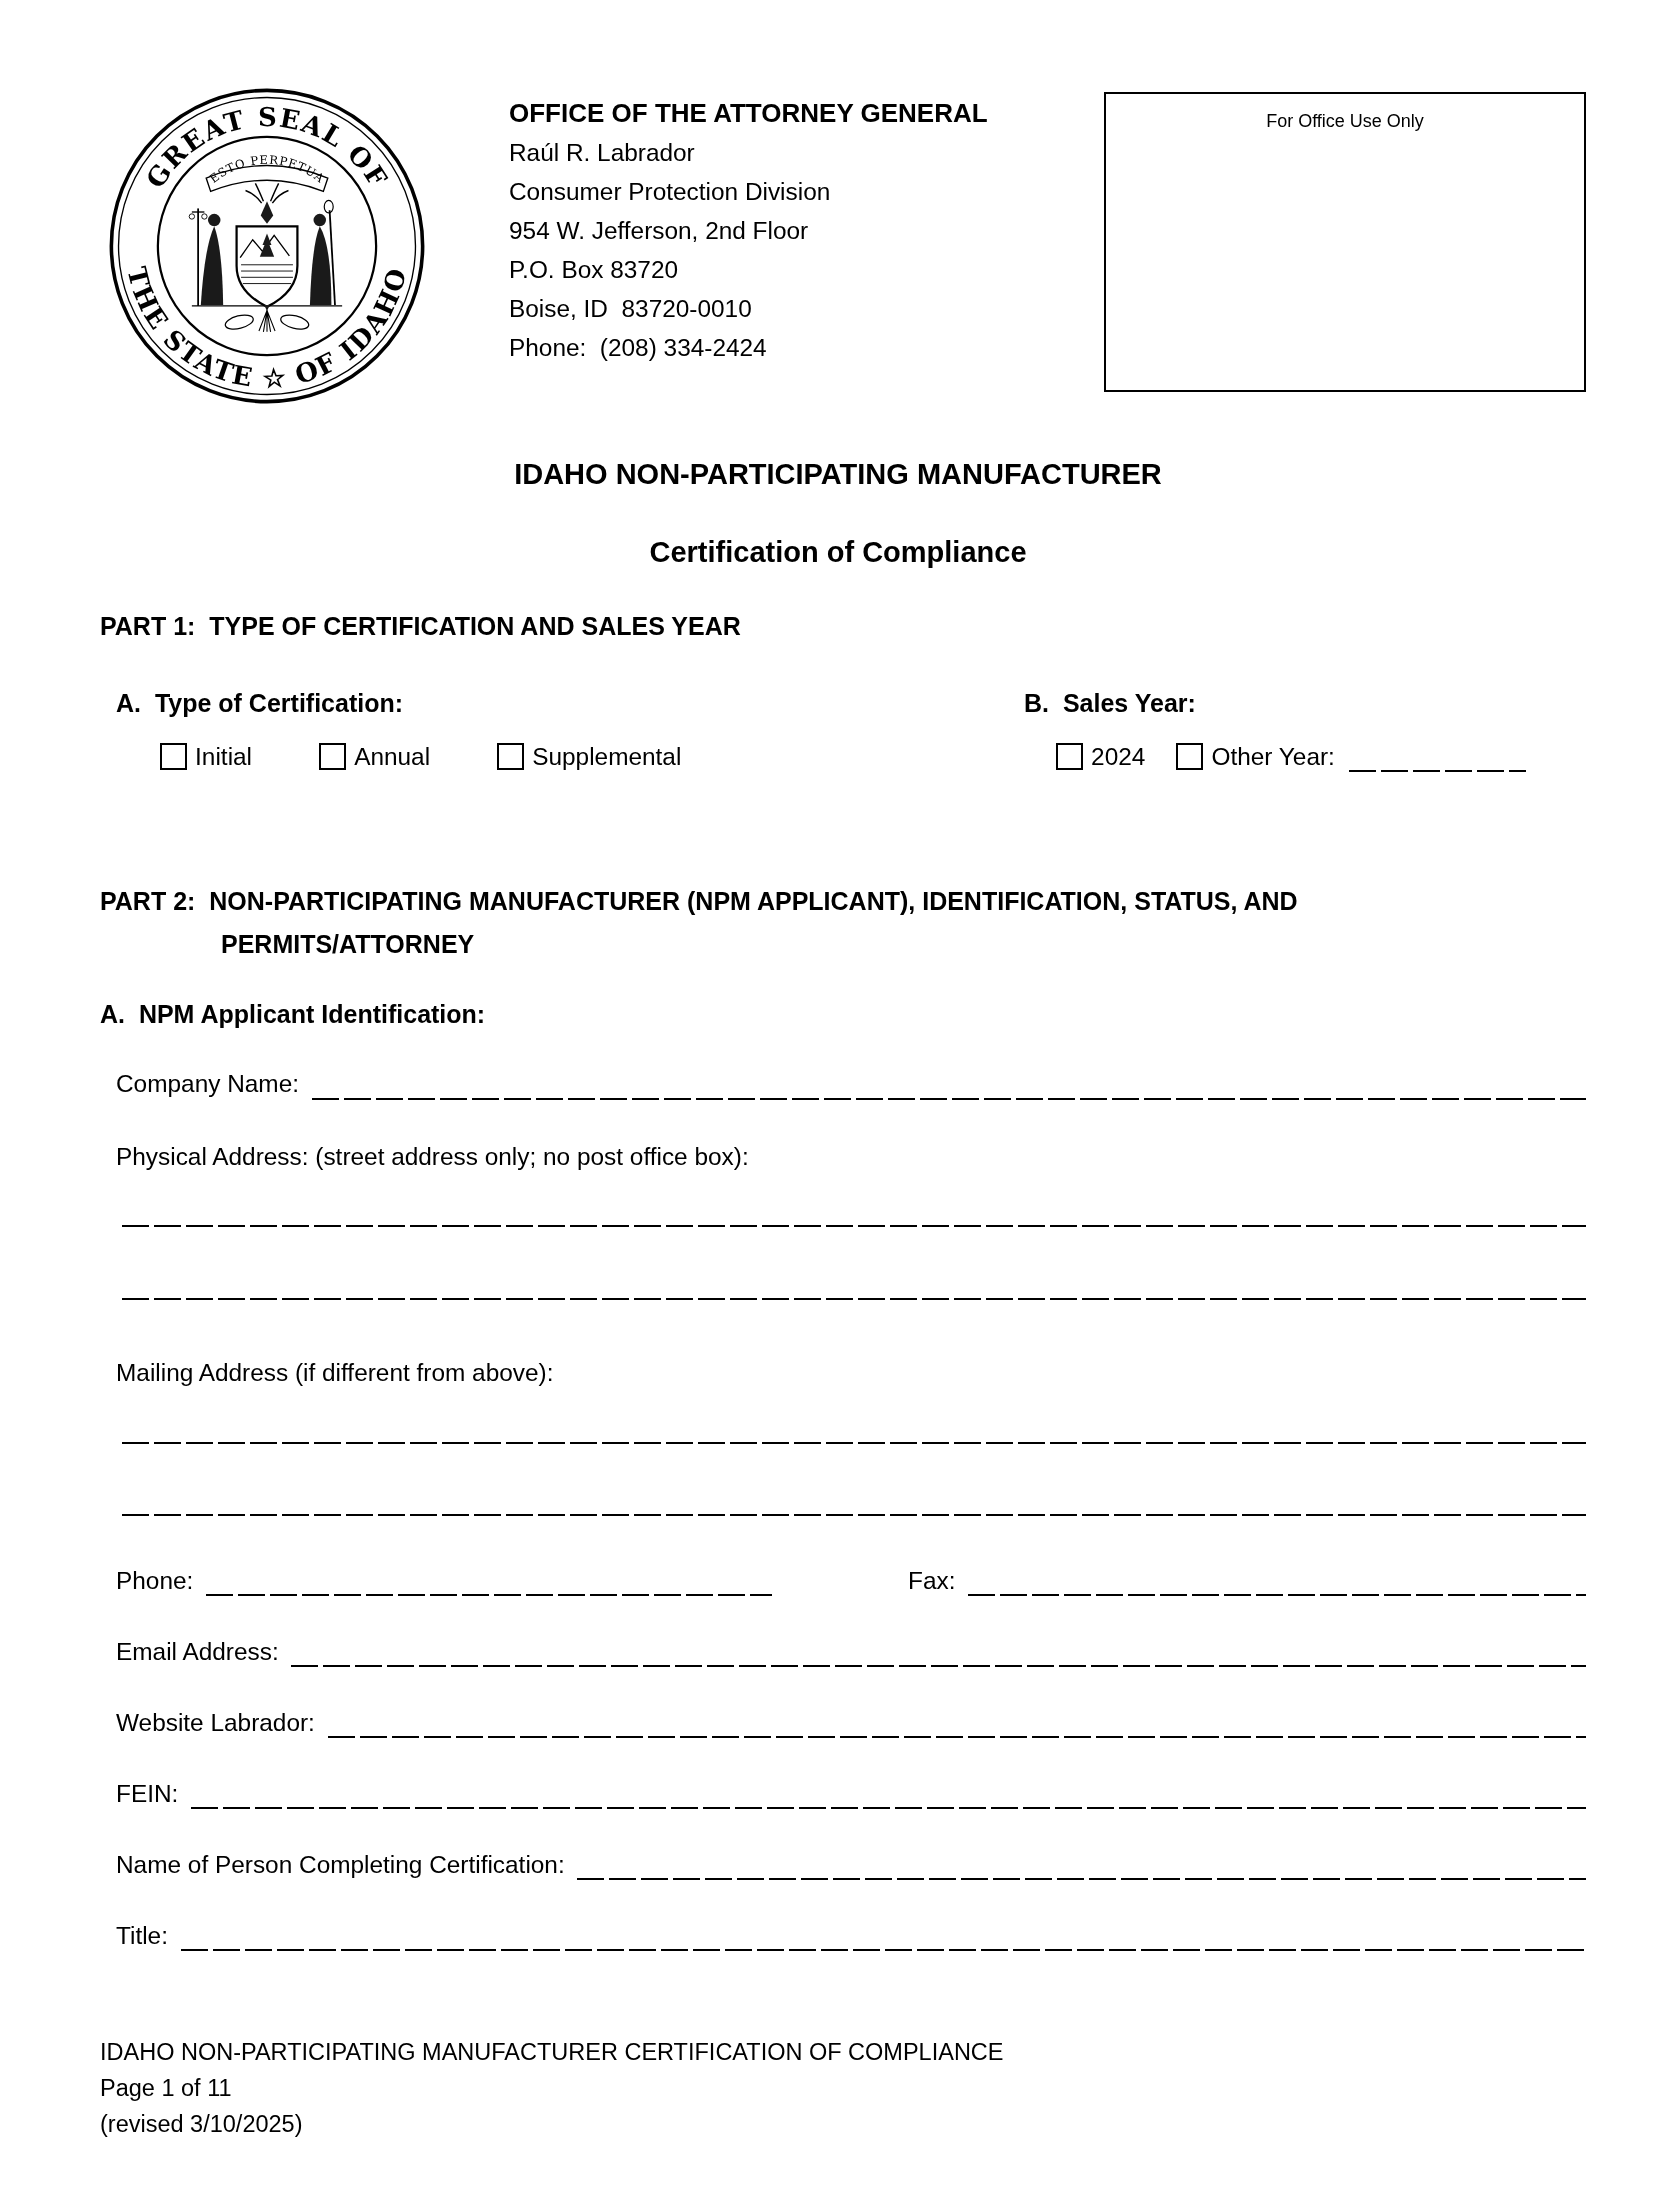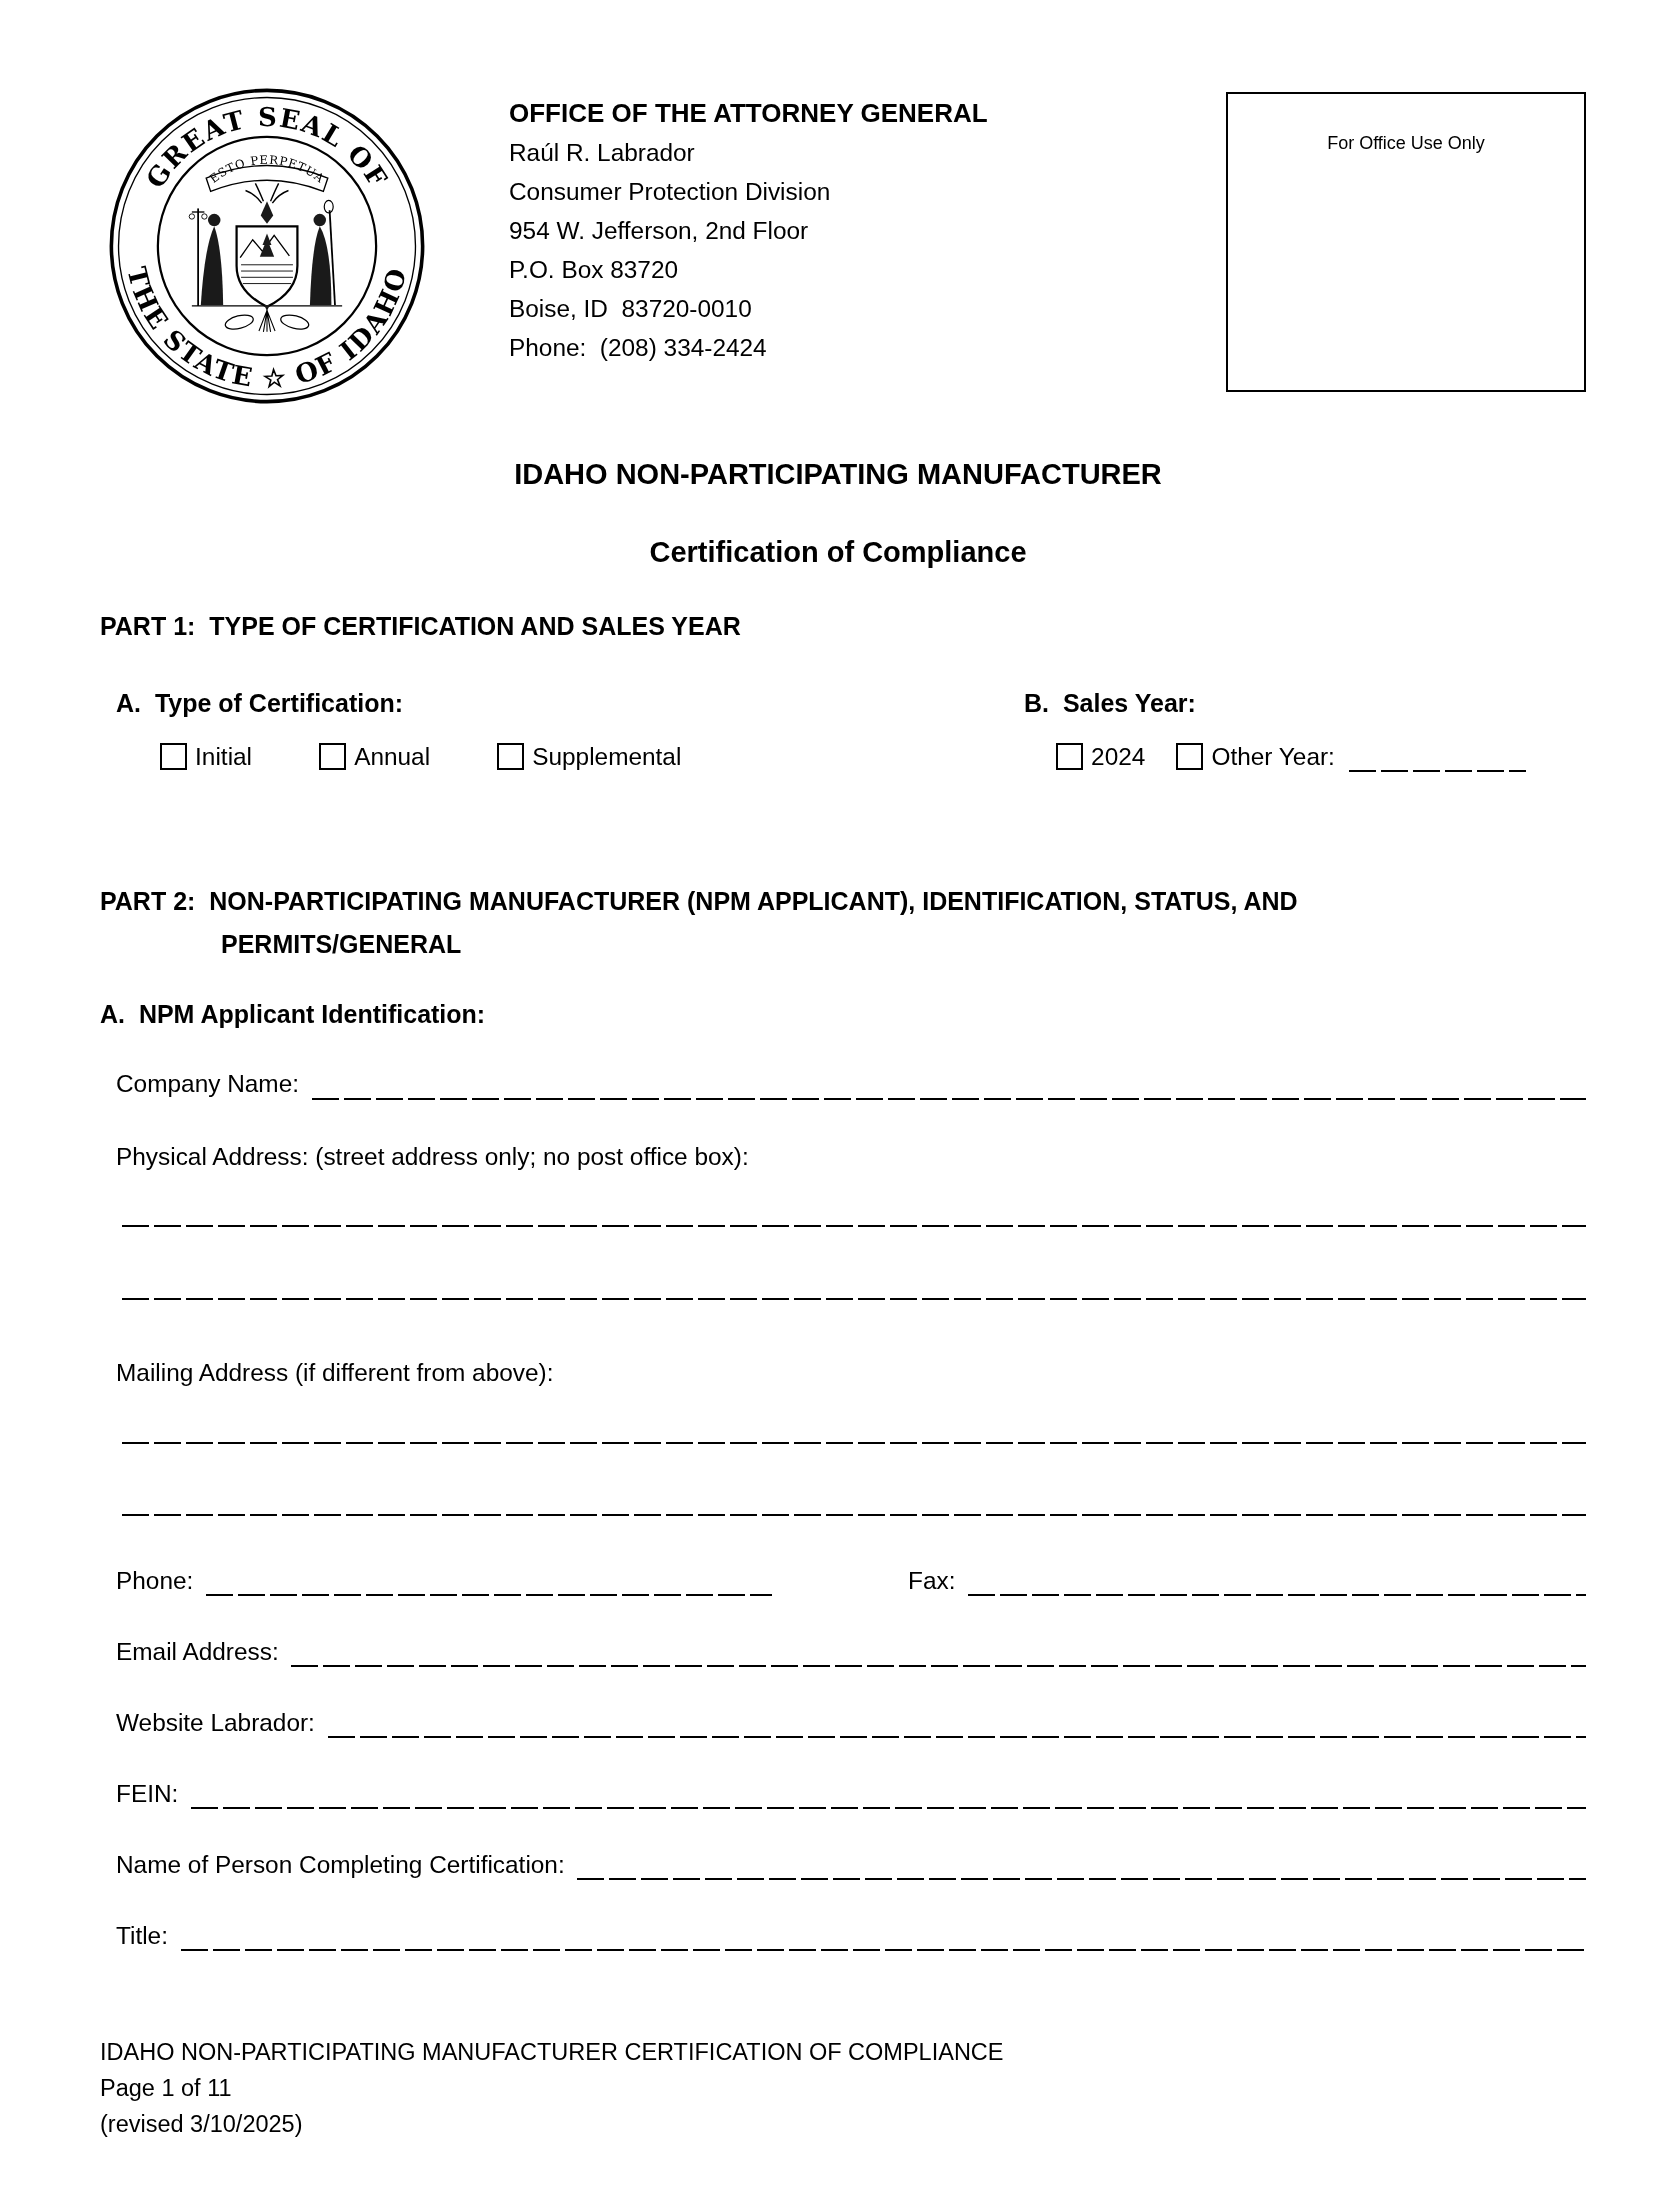--- a/index.html
+++ b/index.html
@@ -11,21 +11,21 @@
   }
   [data-bind] { white-space:pre-wrap; }
   .page { position:relative; width:1676px; height:2199px; background:#fff; overflow:hidden; }
 
   
   .header { display:flex; align-items:flex-start; padding:85px 90px 0 106px; }
   .seal-svg { width:322px; height:322px; flex:0 0 auto; }
   .header-center { flex:1 1 auto; text-align:left; padding-top:9px; padding-left:81px; font-size:24.4px; line-height:39px; }
   .hc-office { font-weight:bold; font-size:26px; }
   .hc-name { font-weight:normal; }
-  .office-box { flex:0 0 auto; width:360px; height:300px; border:2.7px solid #000; margin-top:7.2px; text-align:center; padding-top:39px; font-size:18px; background:#fff; }
+  .office-box { flex:0 0 auto; width:482px; height:300px; border:2.7px solid #000; margin-top:7.2px; text-align:center; padding-top:17px; font-size:18px; background:#fff; }
 
   .seal-ring-text { font-family:"DejaVu Serif", serif; font-size:29px; font-weight:bold; letter-spacing:2px; fill:#000; }
   .seal-motto-text { font-family:"DejaVu Serif", serif; font-size:13px; letter-spacing:1px; fill:#000; }
   .seal-svg textPath { text-anchor:middle; }
 
   
   .doc-title { text-align:center; font-size:29px; font-weight:bold; margin-top:51px; }
   .doc-subtitle { text-align:center; font-size:29px; font-weight:bold; margin-top:45px; }
 
   
@@ -178,21 +178,21 @@
         <div class="cb-item">
           <span class="checkbox"></span>
           <span class="cb-label" data-bind="part1.other_year_label">Other Year:</span>
           <span class="short-uline uline-bg"></span>
         </div>
       </div>
     </div>
   </div>
 
   <div class="part-heading part2-line1" data-bind="part2.heading_line1">PART 2:  NON-PARTICIPATING MANUFACTURER (NPM APPLICANT), IDENTIFICATION, STATUS, AND</div>
-  <div class="part2-line2" data-bind="part2.heading_line2">PERMITS/GENERAL</div>
+  <div class="part2-line2" data-bind="part2.heading_line2">PERMITS/ATTORNEY</div>
 
   <div class="npm-heading" data-bind="part2.section_a_label">A.  NPM Applicant Identification:</div>
 
   <div class="fields">
 
     <div class="field-row mt-40">
       <span class="label" data-bind="part2.labels.company_name">Company Name:</span>
       <span class="uline uline-bg"></span>
     </div>
 

